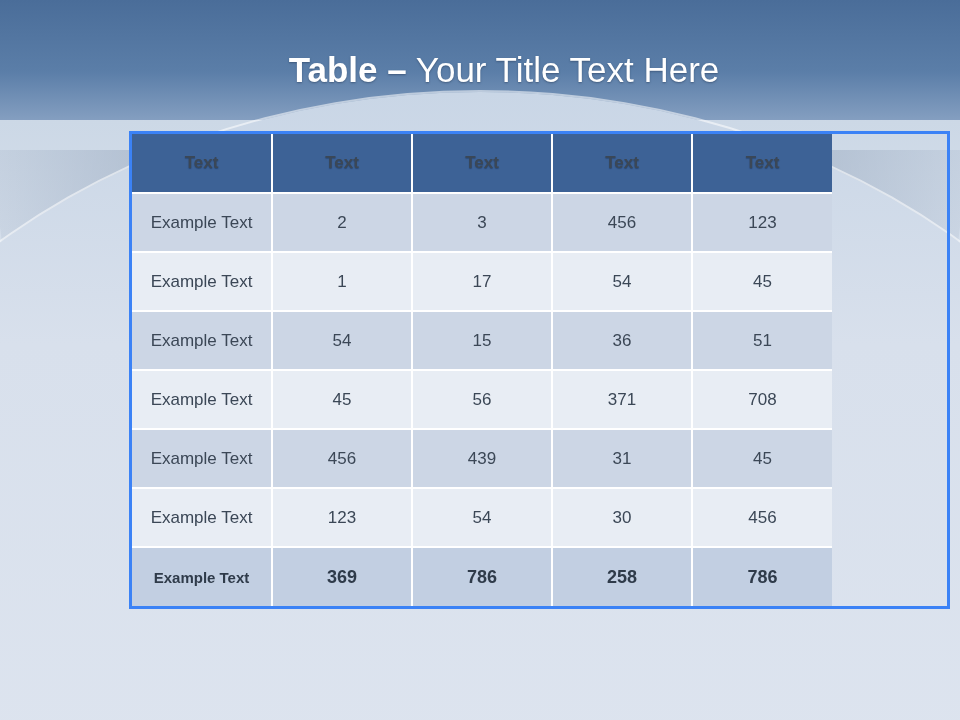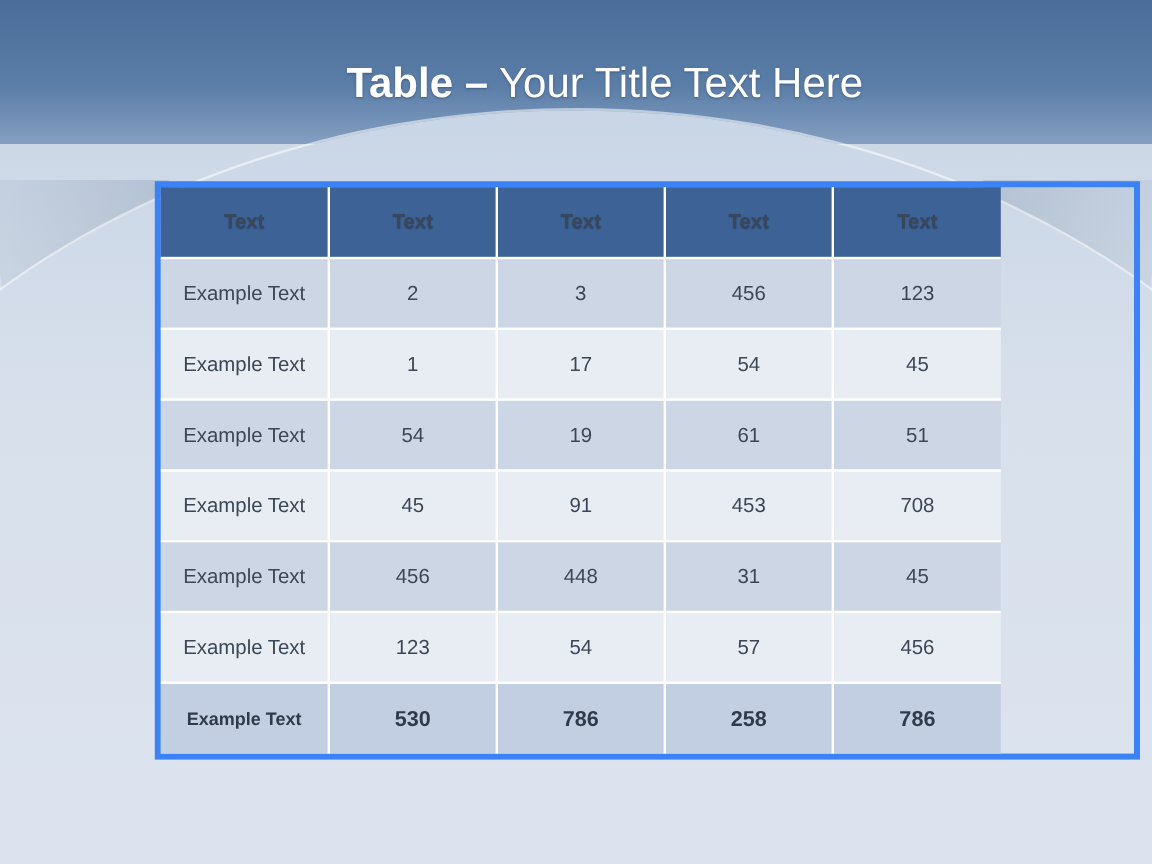--- a/index.html
+++ b/index.html
@@ -153,23 +153,23 @@
     white-space: nowrap;
     padding-left: 24px;
   }
   .title .t-strong { font-weight: bold; }
   .title .t-light  { font-weight: normal; }
 
   
   .table-wrap {
     position: absolute;
     left: 129px;
-    top: 151px;
+    top: 131px;
     width: 821px;
-    border: 5px solid #3b82f6;
+    border: 3px solid #3b82f6;
     box-sizing: border-box;
   }
   table.data {
     border-collapse: collapse;
     width: 700px;
     table-layout: fixed;
   }
   table.data th,
   table.data td {
     height: 59px;
@@ -288,48 +288,48 @@
         <tr class="shade-b">
           <td class="label-cell">Example Text</td>
           <td>1</td>
           <td>17</td>
           <td>54</td>
           <td>45</td>
         </tr>
         <tr class="shade-a">
           <td class="label-cell">Example Text</td>
           <td>54</td>
-          <td>19</td>
-          <td>61</td>
+          <td>15</td>
+          <td>36</td>
           <td>51</td>
         </tr>
         <tr class="shade-b">
           <td class="label-cell">Example Text</td>
           <td>45</td>
-          <td>91</td>
-          <td>453</td>
+          <td>56</td>
+          <td>371</td>
           <td>708</td>
         </tr>
         <tr class="shade-a">
           <td class="label-cell">Example Text</td>
           <td>456</td>
-          <td>448</td>
+          <td>439</td>
           <td>31</td>
           <td>45</td>
         </tr>
         <tr class="shade-b">
           <td class="label-cell">Example Text</td>
           <td>123</td>
           <td>54</td>
-          <td>57</td>
+          <td>30</td>
           <td>456</td>
         </tr>
         <tr class="total-row">
           <td class="label-cell">Example Text</td>
-          <td>530</td>
+          <td>369</td>
           <td>786</td>
           <td>258</td>
           <td>786</td>
         </tr>
       </tbody>
     </table>
   </div>
 
 </div>
 

